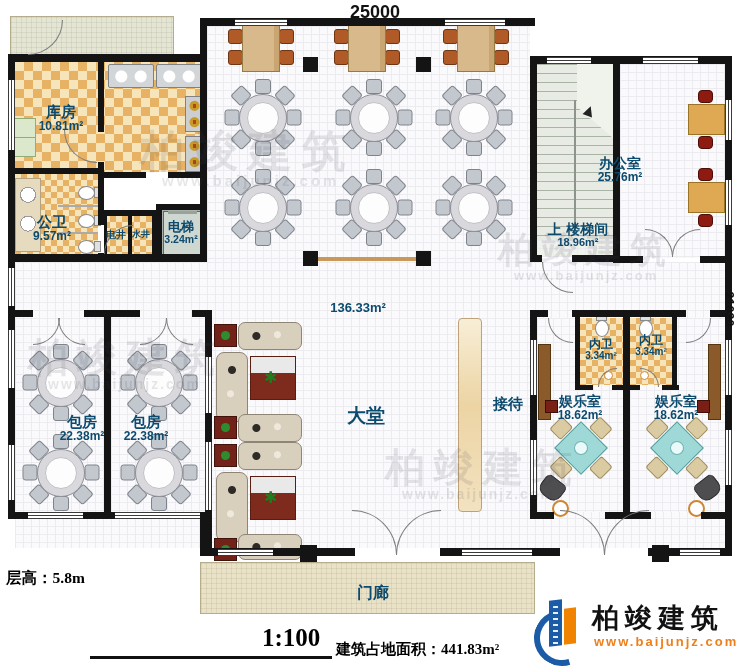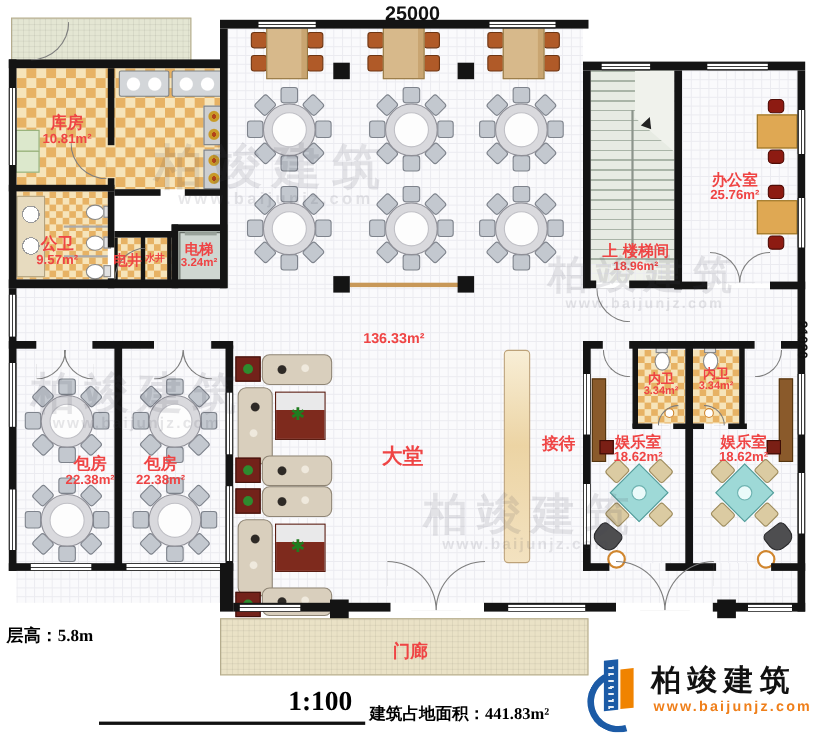--- a/index.html
+++ b/index.html
@@ -62,21 +62,21 @@
   .recep{position:absolute;width:22px;height:192px;background:linear-gradient(180deg,#f8eed6,#ecd4a4 45%,#f3e2c0);border:1.3px solid #bda279;border-radius:4px;z-index:10}
   .stairs{position:absolute;left:537px;top:64px;width:76px;height:176px;background:#e7ebe3;z-index:9;
     background-image:repeating-linear-gradient(180deg,#a9b4a7 0 1.3px,transparent 1.3px 9px)}
   .landing{position:absolute;left:577px;top:64px;width:36px;height:74px;background:#f0f2ec;clip-path:polygon(0 0,100% 0,100% 100%,0 58%);z-index:9}
   .rail{position:absolute;left:574px;top:100px;width:2px;height:134px;background:#8c948b;z-index:10}
   .sarrow{position:absolute;left:584px;top:106px;width:0;height:0;border-left:5px solid transparent;border-right:5px solid transparent;border-bottom:10px solid #222;transform:rotate(20deg);z-index:10}
   .elevbg{position:absolute;left:158px;top:204px;width:49px;height:58px;background:#aab3ac;z-index:8}
   .elevcar{position:absolute;left:163px;top:211px;width:37px;height:42px;background:#cfd7d1;border:1.5px solid #5f665f;z-index:9}
   .elevcar::after{content:"";position:absolute;left:4px;top:-1px;right:4px;height:3px;background:#9aa39b}
   
-  .lab{position:absolute;text-align:center;z-index:30;line-height:1.08;font-weight:700;color:#ef4444}
+  .lab{position:absolute;text-align:center;z-index:30;line-height:1.08;font-weight:700;color:#0c4a6e}
   .nm{display:block;font-size:15px}
   .ar{display:block;font-size:12px}
   .dim{position:absolute;z-index:30;font-size:18px;font-weight:700;text-align:center}
   .wm{position:absolute;z-index:34;color:rgba(70,70,82,.13);font-weight:800;white-space:nowrap;pointer-events:none}
   .serif{font-family:"Liberation Serif","DejaVu Serif",serif}
   .note{position:absolute;z-index:30;font-size:15.5px;font-weight:600;color:#000;white-space:nowrap}
   .brandname{position:absolute;z-index:30;font-size:27px;font-weight:900;letter-spacing:6px;color:#111;white-space:nowrap}
   .brandurl{position:absolute;z-index:30;font-size:13px;font-weight:800;letter-spacing:2px;color:#ef7f1a;white-space:nowrap}
   .logo{position:absolute;left:534px;top:596px;width:54px;height:64px;z-index:30}
   .logo .swoosh{position:absolute;left:0;top:14px;width:44px;height:44px;border:6px solid transparent;border-left:6px solid #1c5ba6;border-bottom:6px solid #1c5ba6;border-radius:50%;transform:rotate(28deg)}
@@ -417,33 +417,33 @@
   <div class="ring" style="left:688px;top:500px"></div>
 
   <div class="lab" style="left:25px;top:104px;width:72px">
     <span class="nm">库房</span>
     <span class="ar">10.81m²</span>
     </div>
   <div class="lab" style="left:18px;top:214px;width:68px">
     <span class="nm">公卫</span>
     <span class="ar">9.57m²</span>
     </div>
-  <div class="lab" style="left:103px;top:230px;width:26px;font-size:13px">
+  <div class="lab" style="left:103px;top:230px;width:26px;font-size:10px">
     <span>电井</span></div>
   <div class="lab" style="left:128px;top:230px;width:26px;font-size:9px">
     <span>水井</span></div>
   <div class="lab" style="left:158px;top:220px;width:46px">
     <span class="nm" style="font-size:13px">电梯</span>
     <span class="ar" style="font-size:10.5px">3.24m²</span>
     </div>
   <div class="lab" style="left:538px;top:220px;width:80px">
     <span style="font-size:14px">上</span>
     <span style="font-size:14px">楼梯间</span>
     <span class="ar" style="font-size:11px">18.96m²</span></div>
-  <div class="lab" style="left:636px;top:156px;width:64px">
+  <div class="lab" style="left:588px;top:156px;width:64px">
     <span class="nm" style="font-size:14px">办公室</span>
     <span class="ar">25.76m²</span>
     </div>
   <div class="lab" style="left:318px;top:301px;width:80px;font-size:13px">
     <span>136.33m²</span></div>
   <div class="lab" style="left:336px;top:406px;width:60px;font-size:19px">
     <span>大堂</span></div>
   <div class="lab" style="left:484px;top:396px;width:48px;font-size:15px">
     <span>接待</span></div>
   <div class="lab" style="left:46px;top:414px;width:72px">

